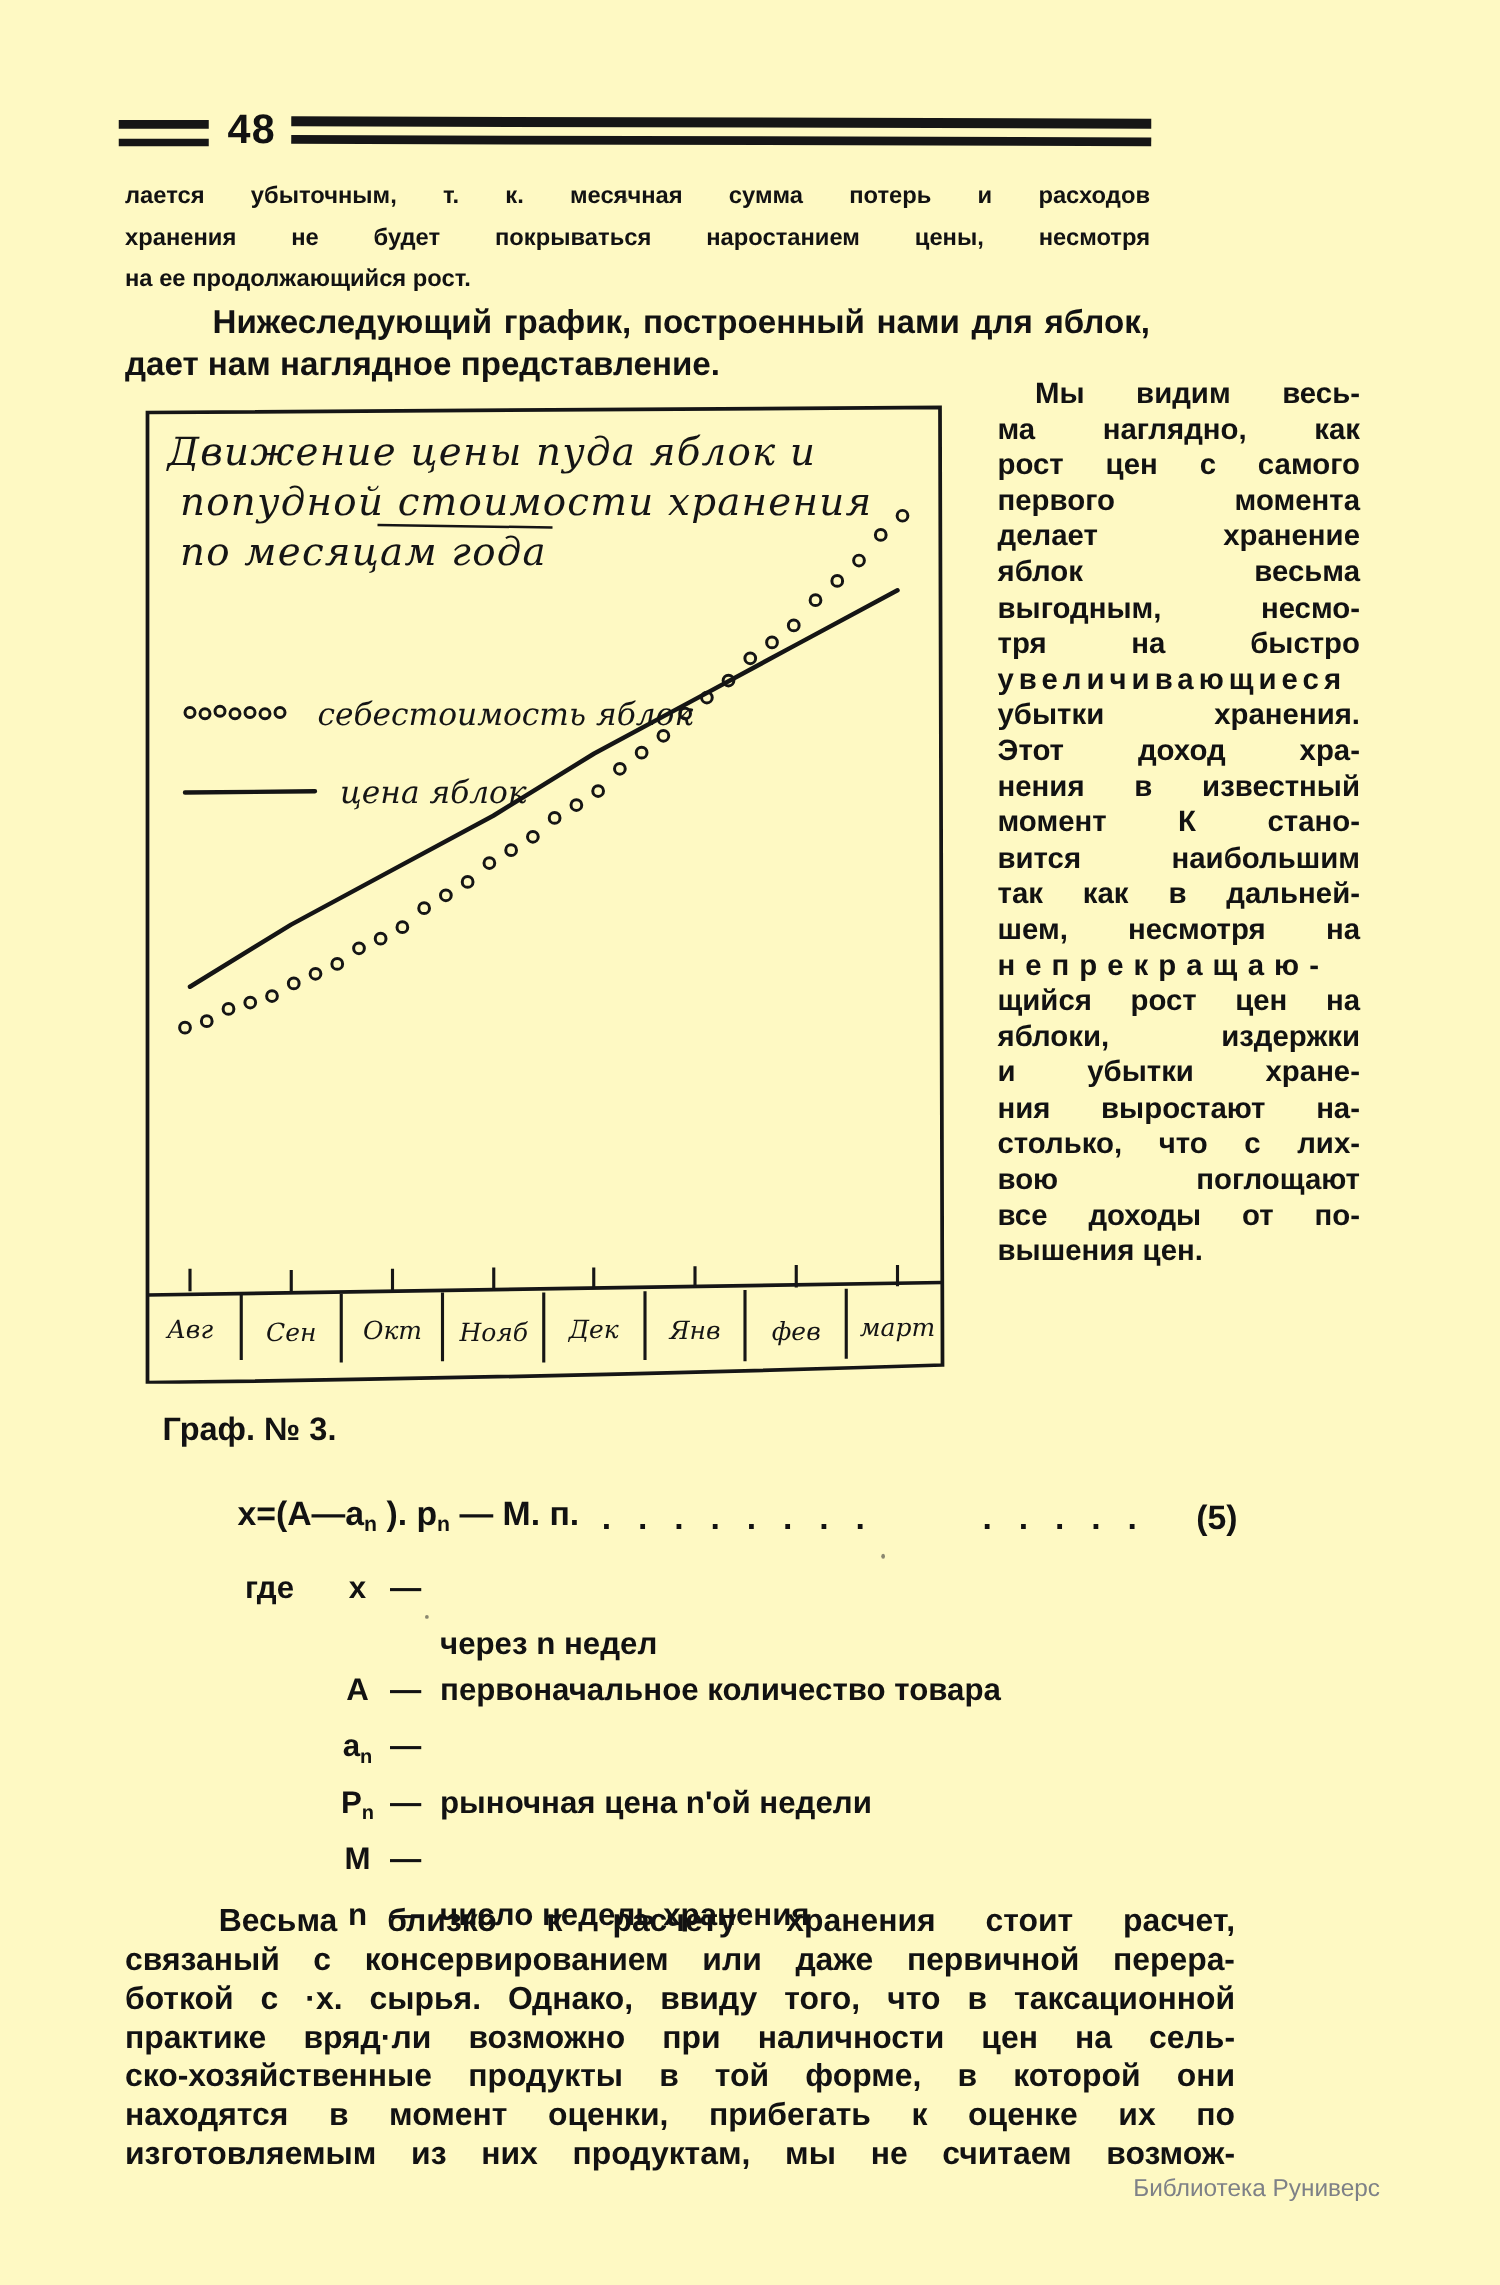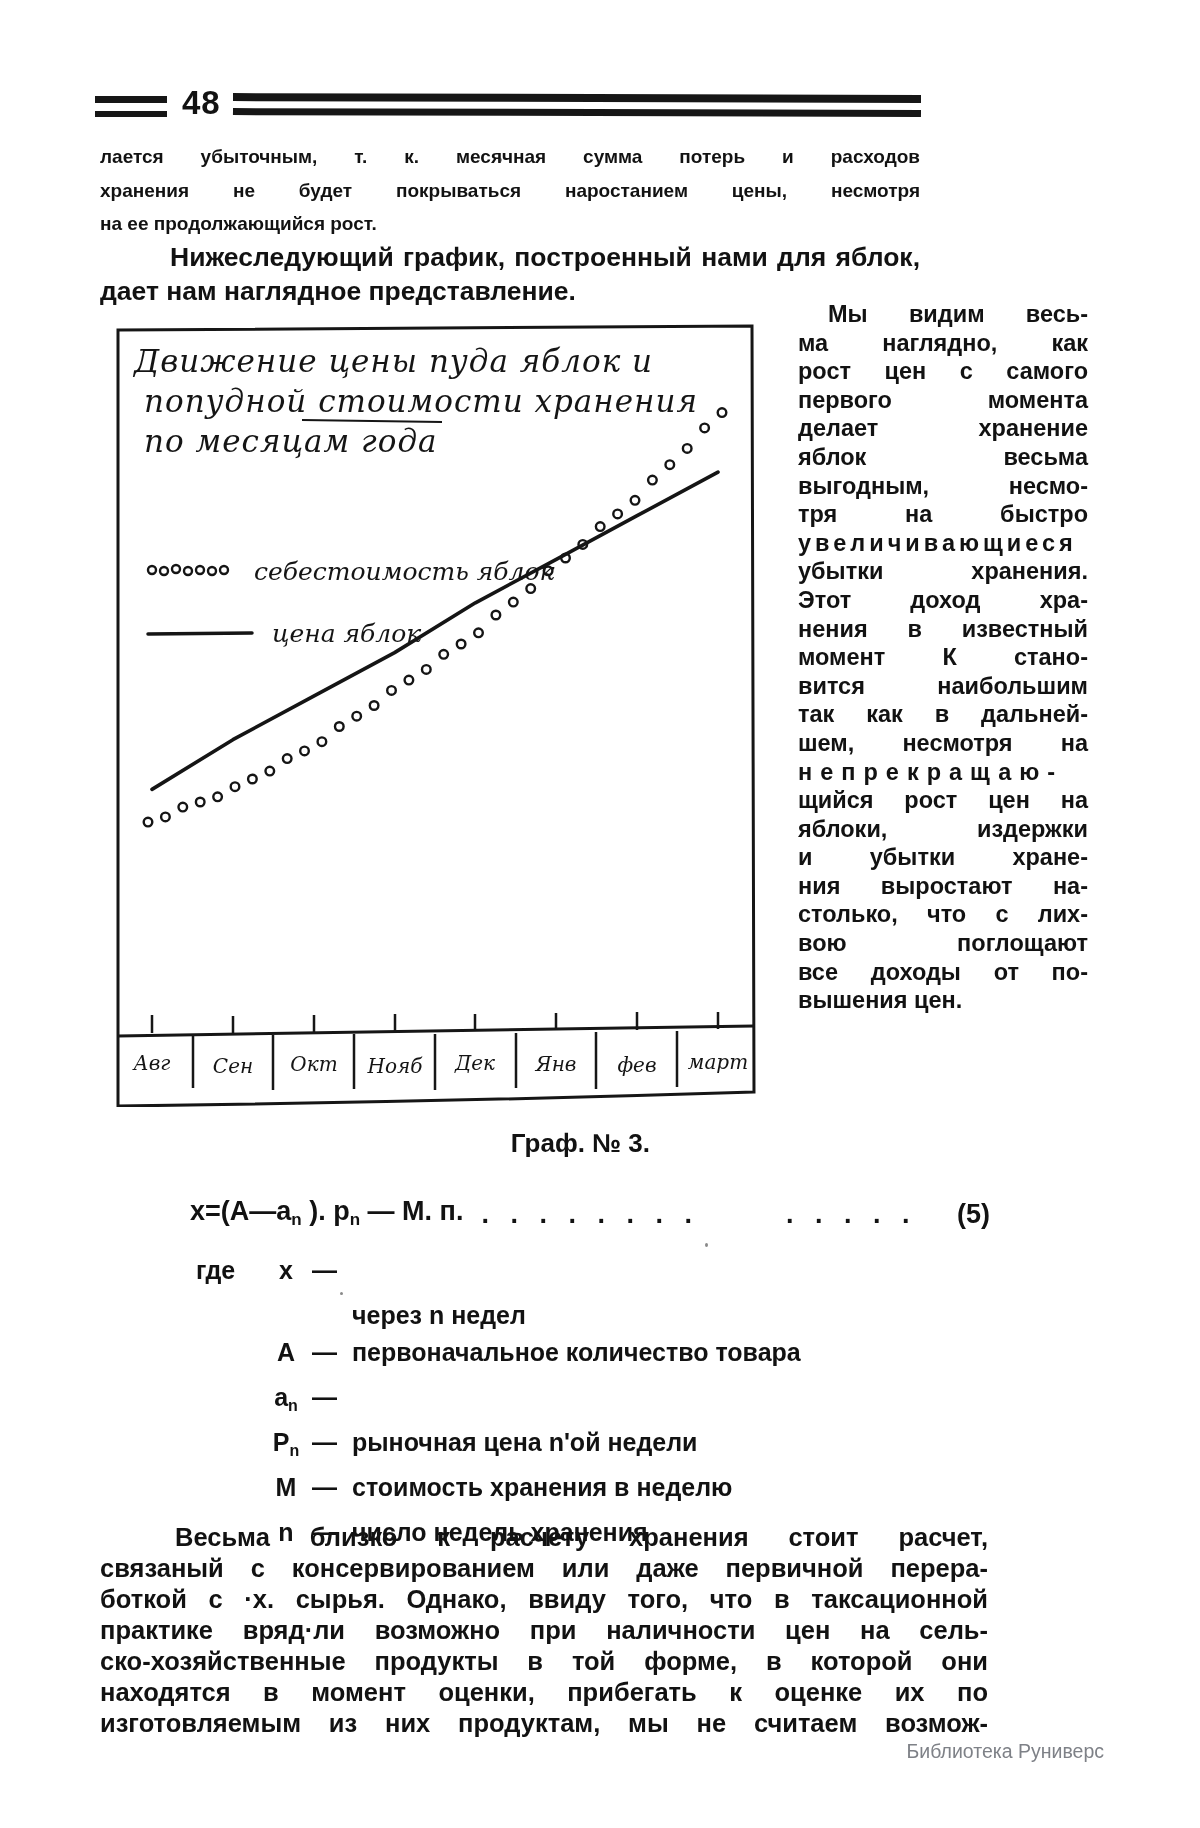--- a/index.html
+++ b/index.html
@@ -1,16 +1,16 @@
 <!DOCTYPE html>
 <html><head>
 <meta charset="utf-8">
 <style>
   html,body{margin:0;padding:0;background:#e8e8e6;}
-  .page{position:relative;width:1200px;height:1828px;background:#ffffff;overflow:hidden;
+  .page{position:relative;width:1200px;height:1828px;background:#fef9c3;overflow:hidden;
         font-family:"Liberation Sans",sans-serif;color:#121212;}
 
   
   .bars{position:absolute;}
   .bar{background:#161616;}
   .page-num{position:absolute;left:182px;top:84px;font-size:33px;font-weight:700;letter-spacing:1px;}
 
   
   .para{position:absolute;font-weight:700;}
   .para > div{text-align:justify;text-align-last:justify;}
@@ -35,21 +35,21 @@
   .hw-month{font-size:20px;}
   .frame,.axis,.tickset,.sepset{fill:none;stroke:#161616;}
   .frame{stroke-width:3;}
   .axis{stroke-width:3;}
   .tickset,.sepset{stroke-width:2.5;}
   .underline2{stroke:#151515;stroke-width:2;}
   .leg-line{stroke:#151515;stroke-width:3.5;stroke-linecap:round;}
   .leg-circle,.cost-circle{fill:none;stroke:#151515;stroke-width:2.4;}
   .price-line{fill:none;stroke:#151515;stroke-width:3.6;stroke-linecap:round;stroke-linejoin:round;}
 
-  .caption{position:absolute;left:130px;top:1128px;width:520px;text-align:right;
+  .caption{position:absolute;left:130px;top:1128px;width:520px;text-align:left;
            font-size:26px;font-weight:700;}
 
   
   .formula{position:absolute;left:190px;top:1196px;width:800px;display:flex;align-items:flex-end;
            font-size:27px;font-weight:700;}
   .formula sub{font-size:17px;vertical-align:-5px;}
   .f-dots{flex:1 1 auto;overflow:hidden;white-space:pre;letter-spacing:7px;margin:0 14px 0 18px;}
 
   
   .defs{position:absolute;left:196px;top:1252px;width:800px;font-size:25px;font-weight:700;line-height:37px;}
@@ -229,21 +229,20 @@
     <div class="def-row">
       <span class="def-intro"></span>
       <span class="def-sym"><span>Р</span><sub>n</sub></span>
       <span class="def-dash">—</span>
       <span class="def-text">рыночная цена n'ой недели</span>
     </div>
     <div class="def-row">
       <span class="def-intro"></span>
       <span class="def-sym"><span>М</span><sub></sub></span>
       <span class="def-dash">—</span>
-      <span class="def-text">стоимость хранения в неделю</span>
     </div>
     <div class="def-row">
       <span class="def-intro"></span>
       <span class="def-sym"><span>n</span><sub></sub></span>
       <span class="def-dash">—</span>
       <span class="def-text">число недель хранения</span>
     </div>
   </div>
 
   <div class="para bottom-para">

